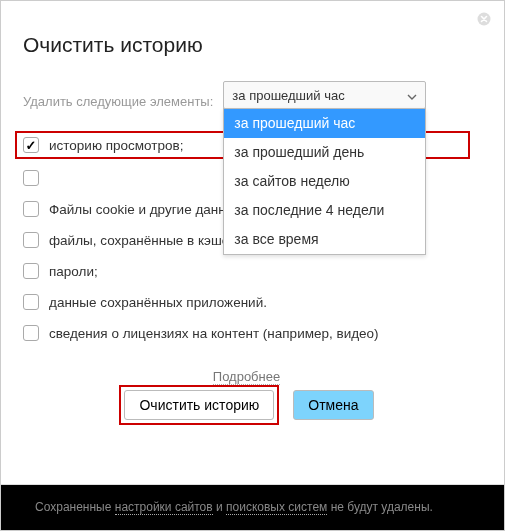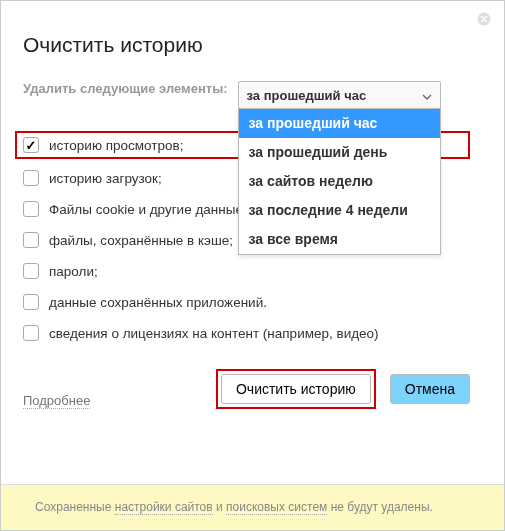--- a/index.html
+++ b/index.html
@@ -9,21 +9,21 @@
       border: 1px solid #ccc; position: relative;
     }
     .close-icon {
       position: absolute; top: 10px; right: 12px;
       width: 16px; height: 16px; cursor: pointer;
       display: flex; align-items: center; justify-content: center;
     }
     .dialog-body { padding: 32px 34px 18px 22px; }
     .title { font-size: 21px; color: #222; font-weight: normal; }
     .row-select {
-      margin-top: 24px; display: flex; align-items: flex-start; gap: 10px; font-weight: bold;
+      margin-top: 24px; display: flex; align-items: flex-end; gap: 10px;
     }
     .row-label { font-size: 13px; color: #999; }
     .select-wrap { position: relative; width: 163px; }
     .select-box {
       width: 203px; height: 28px; border: 1px solid #bbb;
       border-radius: 2px; background: #f9f9f9;
       display: flex; align-items: center; padding: 0 8px;
       font-size: 13px; color: #333; cursor: pointer;
       justify-content: space-between;
     }
@@ -50,37 +50,38 @@
       width: 16px; height: 16px; border: 1px solid #aaa;
       border-radius: 3px; background: #fff; cursor: pointer;
       display: flex; align-items: center; justify-content: center;
       flex-shrink: 0;
     }
     .checkbox.checked::after {
       content: "✓"; font-size: 13px; color: #000; font-weight: bold;
     }
     .check-label { font-size: 13.5px; color: #333; }
     .actions {
-      display: flex; align-items: flex-end; justify-content: space-between;
+      display: flex; align-items: center; justify-content: space-between;
       margin-top: 28px;
+      flex-direction: column;
     }
     .link {
       font-size: 13px; color: #777; text-decoration: none;
       border-bottom: 1px dotted #aaa; cursor: pointer;
     }
     .btn-group { display: flex; gap: 14px; align-items: center; }
     .btn {
       padding: 6px 14px; font-size: 14px; border: 1px solid #bbb;
       border-radius: 3px; background: #7dd3fc; cursor: pointer;
     }
     .btn-primary-wrap { border: 2px solid #c00; padding: 3px; display: inline-block; }
     .btn-primary { background: #fff; border: 1px solid #bbb; }
     .footer {
       position: absolute; left: 0; right: 0; bottom: 0;
-      border-top: 1px solid #ddd; background: #fef9c3;
+      border-top: 1px solid #ddd; background: #000000;
       padding: 14px 34px; font-size: 12px; color: #888;
       line-height: 1.4;
     }
     .footer .flink { color: #888; border-bottom: 1px dotted #aaa; cursor: pointer; }
   </style>
 </head>
 <body>
 
 <div class="outer">
   <div class="close-icon">
@@ -114,21 +115,20 @@
       </div>
     </div>
 
     <div class="check-list" id="check-list">
         <div class="check-row highlighted">
           <div class="checkbox checked"></div>
           <span class="check-label">историю просмотров;</span>
         </div>
         <div class="check-row">
           <div class="checkbox"></div>
-          <span class="check-label">историю загрузок;</span>
         </div>
         <div class="check-row">
           <div class="checkbox"></div>
           <span class="check-label">Файлы cookie и другие данные сайтов и модулей</span>
         </div>
         <div class="check-row">
           <div class="checkbox"></div>
           <span class="check-label">файлы, сохранённые в кэше;</span>
         </div>
         <div class="check-row">

